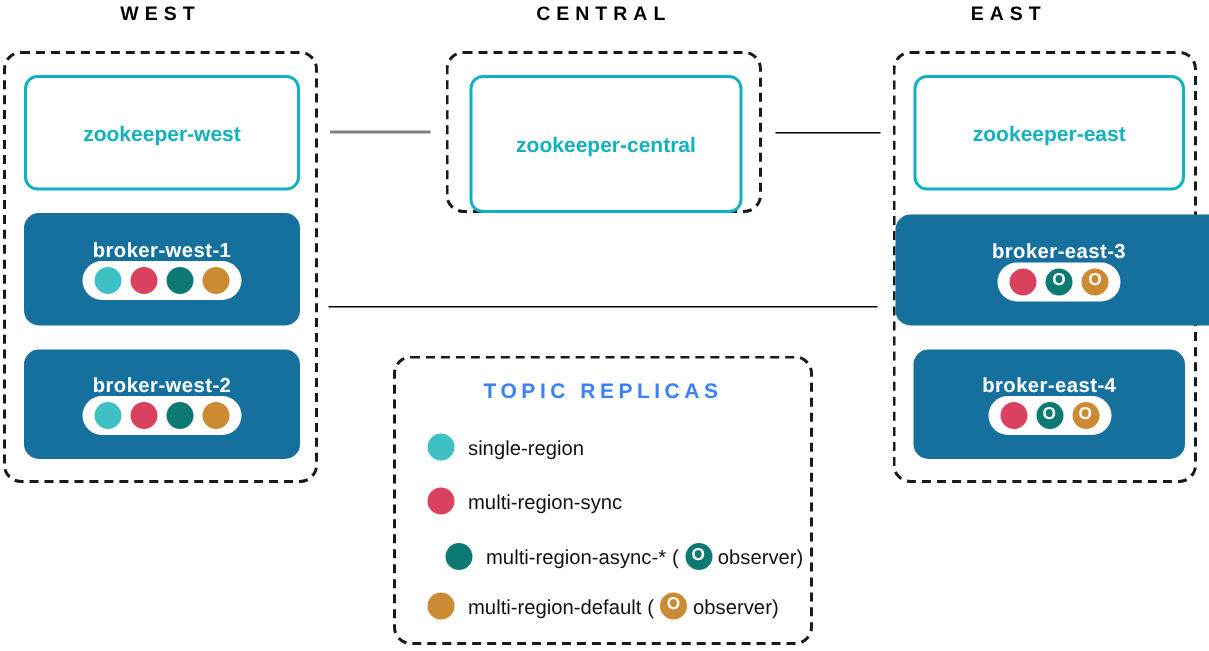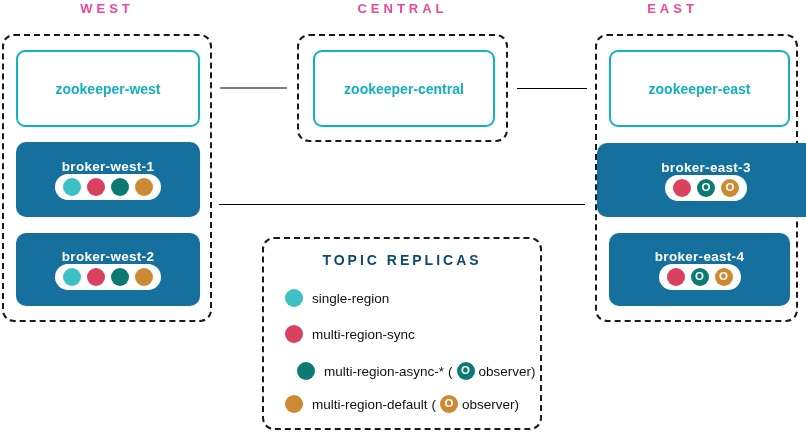--- a/index.html
+++ b/index.html
@@ -2,38 +2,38 @@
 <html><head>
 <meta charset="utf-8">
 <style>
   * { margin: 0; padding: 0; box-sizing: border-box; }
   body { background: #ffffff; font-family: "Liberation Sans", sans-serif; }
   .canvas {
     position: relative; width: 806px; height: 434px; background: #ffffff; overflow: hidden;
   }
   .region-title {
     position: absolute; top: 1px; font-weight: 700; font-size: 13px;
-    letter-spacing: 4px; color: #ec4899; text-align: center;
+    letter-spacing: 4px; color: #000000; text-align: center;
   }
   .rt-west { left: 2px; width: 210px; }
   .rt-central { left: 297px; width: 211px; }
   .rt-east { left: 571px; width: 203px; }
   .region {
     position: absolute; border: 2px dashed #1a1a1a; border-radius: 12px; background: transparent;
   }
   .region-west { left: 2px; top: 34px; width: 210px; height: 288px; }
   .region-central { left: 297px; top: 34px; width: 211px; height: 108px; }
   .region-east { left: 595px; top: 34px; width: 203px; height: 288px; }
   .zk-box {
     position: absolute; background: #ffffff; border: 2px solid #12B1BF; border-radius: 9px;
     display: flex; align-items: center; justify-content: center;
     color: #12B1BF; font-weight: 700; font-size: 14px;
   }
   .zk-west { left: 12px; top: 14px; width: 184px; height: 77px; }
-  .zk-central { left: 14px; top: 14px; width: 182px; height: 77px; }
+  .zk-central { left: 14px; top: 14px; width: 182px; height: 92px; }
   .zk-east { left: 12px; top: 14px; width: 181px; height: 77px; }
   .broker {
     position: absolute; background: #15709E; border-radius: 10px;
     display: flex; flex-direction: column; align-items: center; justify-content: center; gap: 0;
   }
   .bw1 { left: 12px; top: 106px; width: 184px; height: 75px; }
   .bw2 { left: 12px; top: 197px; width: 184px; height: 73px; }
   .be3 { left: 0; top: 107px; width: 218px; height: 74px; }
   .be4 { left: 12px; top: 197px; width: 181px; height: 73px; }
   .broker-name { color: #ffffff; font-weight: 700; font-size: 13.5px; letter-spacing: 0.3px; }
@@ -53,21 +53,21 @@
   .line { position: absolute; }
   .line-zk-west-central { left: 220px; top: 87px; width: 67px; border-top: 2px solid #808080; }
   .line-zk-central-east { left: 517px; top: 88px; width: 70px; border-top: 1.5px solid #000000; }
   .line-broker-west-east { left: 219px; top: 204px; width: 366px; border-top: 1.5px solid #000000; }
   .legend {
     position: absolute; left: 262px; top: 237px; width: 280px; height: 193px;
     border: 2px dashed #1a1a1a; border-radius: 12px; background: #ffffff;
   }
   .legend-title {
     text-align: center; margin-top: 13px; font-weight: 700; font-size: 14px;
-    letter-spacing: 3px; color: #0c4a6e;
+    letter-spacing: 3px; color: #3b82f6;
   }
   .legend-row {
     position: absolute; left: 21px; display: flex; align-items: center; gap: 9px;
     font-size: 13.5px; color: #111111; white-space: nowrap;
   }
   .lr1 { top: 50px; } .lr2 { top: 86px; } .lr3 { top: 123px; padding-left: 12px; } .lr4 { top: 156px; }
   .legend-text-group { display: flex; align-items: center; gap: 4px; }
 </style>
 </head>
 <body>

